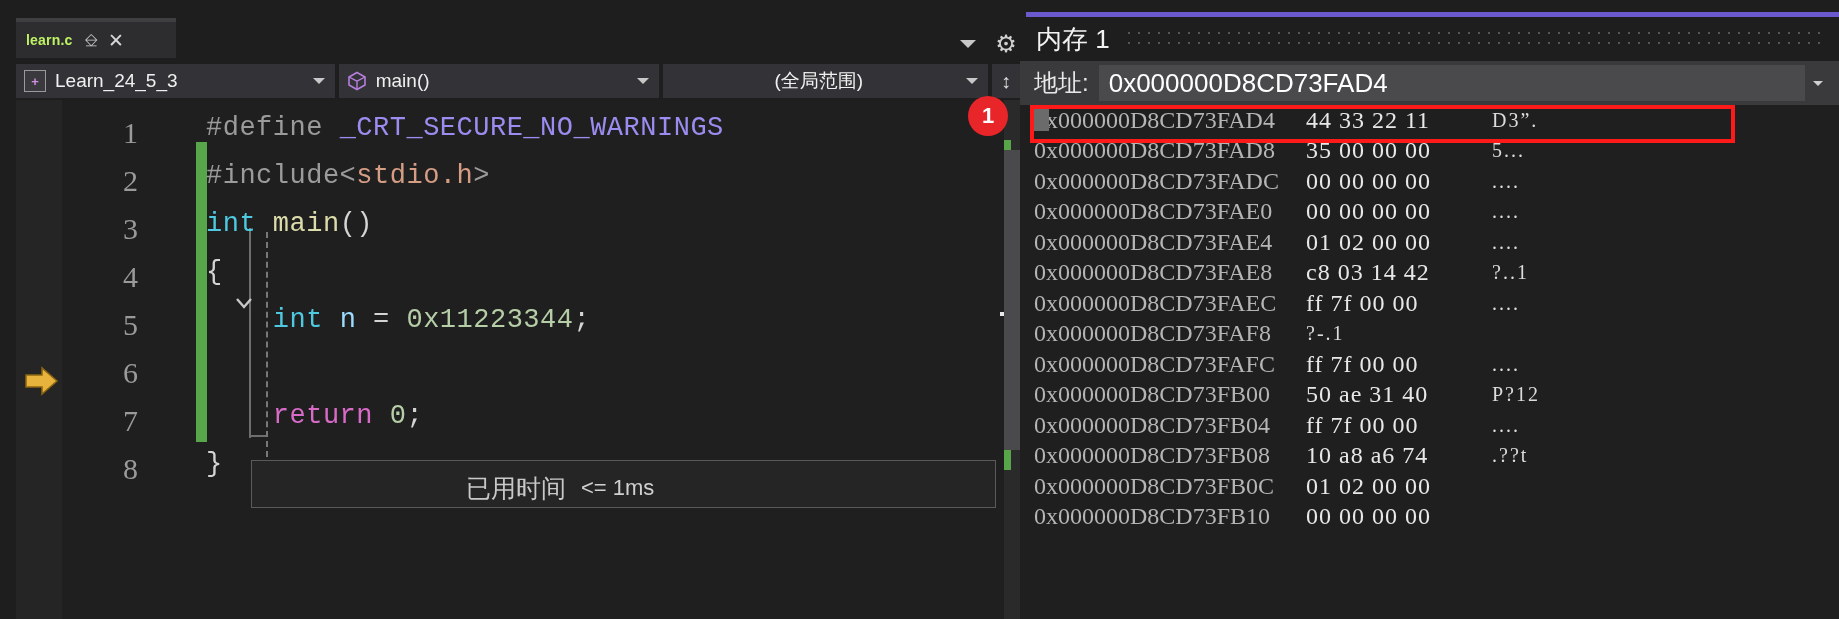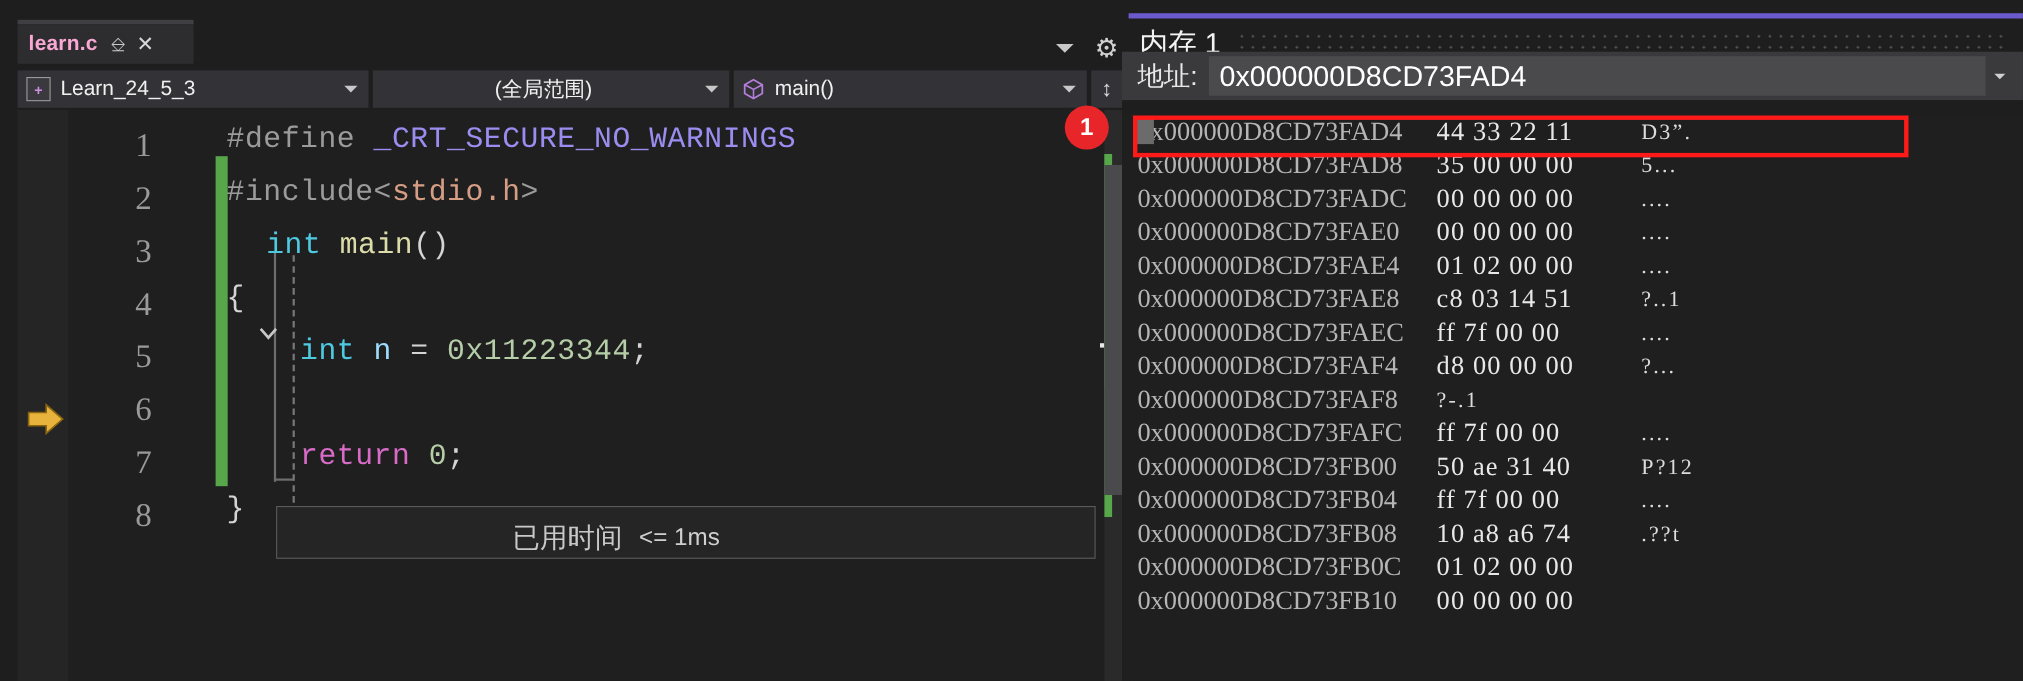--- a/index.html
+++ b/index.html
@@ -7,21 +7,21 @@
     font-family:"Liberation Sans", sans-serif; }
   #root { position:relative; width:1839px; height:619px; background:#1e1e1e; }
 
   
   #editor-pane { position:absolute; left:0; top:0; width:1020px; height:619px; background:#1e1e1e; }
 
   
   #tab-strip { position:absolute; left:0; top:0; width:1020px; height:58px; background:#1e1e1e; }
   #tab-active { position:absolute; left:16px; top:22px; width:160px; height:36px;
     background:#2d2d30; display:flex; align-items:center; padding:0 8px 0 10px; }
-  #tab-active .tabname { color:#f9a8d4; font-size:19px; font-weight:bold; letter-spacing:.2px; }
+  #tab-active .tabname { color:#bef264; font-size:14px; font-weight:bold; letter-spacing:.2px; }
   #tab-active .pin { color:#c8c8c8; font-size:17px; margin-left:12px; line-height:1; }
   #tab-active .close { color:#d8d8d8; font-size:19px; margin-left:10px; line-height:1; }
   #tab-accent { position:absolute; left:16px; top:18px; width:160px; height:4px; background:#3f3f41; }
 
   #tab-overflow { position:absolute; left:955px; top:33px; width:26px; height:22px;
     display:flex; align-items:center; justify-content:center; }
   #tab-overflow .caret { width:0;height:0;border-left:8px solid transparent;
     border-right:8px solid transparent;border-top:8px solid #c8c8c8; }
   #tab-gear { position:absolute; left:992px; top:30px; width:28px; height:28px;
     display:flex; align-items:center; justify-content:center; color:#d0d0d0; font-size:24px; }
@@ -82,21 +82,21 @@
   
   #memory-pane { position:absolute; left:1020px; top:0; width:819px; height:619px; background:#1e1e1e; }
   #mem-accent { position:absolute; left:6px; top:12px; width:813px; height:5px; background:#6a5acd; }
   #mem-titlebar { position:absolute; left:0; top:17px; width:819px; height:44px; background:#1e1e1e;
     display:flex; align-items:center; }
   #mem-title { margin-left:16px; color:#f2f2f2; font-size:26px; white-space:nowrap; }
   #mem-grip { flex:1; height:22px; margin:0 14px;
     background-image:radial-gradient(#555 1px, transparent 1px);
     background-size:10px 10px; }
 
-  #mem-addrbar { position:absolute; left:0; top:47px; width:819px; height:44px;
+  #mem-addrbar { position:absolute; left:0; top:61px; width:819px; height:44px;
     background:#3a3a3c; display:flex; align-items:center; }
   #mem-addr-label { margin-left:14px; color:#e8e8e8; font-size:24px; white-space:nowrap; }
   #mem-addr-input { margin-left:10px; flex:1; height:36px; background:#4a4a4d;
     display:flex; align-items:center; padding-left:10px; }
   #mem-addr-value { color:#ffffff; font-size:26px; white-space:nowrap; }
   #mem-addr-caret { width:26px; display:flex; align-items:center; justify-content:center; margin-right:8px; }
 
   #mem-body { position:absolute; left:0; top:105px; width:819px; height:514px;
     background:#1f1f1f; overflow:hidden; }
   .mem-row { position:relative; height:30.5px; display:flex; align-items:center;
@@ -139,32 +139,32 @@
       </div>
       <div id="tab-gear">⚙</div>
     </div>
 
     <div id="nav-bar">
       <div class="nav-dd" id="nav-project">
         <span class="proj-icon">+</span>
         <span class="dd-text">Learn_24_5_3</span>
         <span class="dd-caret"></span>
       </div>
-      <div class="nav-dd" id="nav-scope">
-        <span class="dd-text">(全局范围)</span>
-        <span class="dd-caret"></span>
-      </div>
       <div class="nav-dd" id="nav-func">
         <svg class="cube" viewBox="0 0 20 20">
           <path d="M10 1.5 L18 6 L18 14 L10 18.5 L2 14 L2 6 Z" fill="none" stroke="#b57edc" stroke-width="1.6"></path>
           <path d="M2 6 L10 10.2 L18 6 M10 10.2 L10 18.5" fill="none" stroke="#b57edc" stroke-width="1.4"></path>
         </svg>
         <span class="dd-text">main()</span>
         <span class="dd-caret"></span>
       </div>
+      <div class="nav-dd" id="nav-scope">
+        <span class="dd-text">(全局范围)</span>
+        <span class="dd-caret"></span>
+      </div>
       <div id="nav-splitter">↕</div>
     </div>
 
     <div id="code-surface">
       <div id="code-leftgutter">
         <svg id="gutter-arrow" viewBox="0 0 36 34">
           <path d="M2 11 L18 11 L18 4 L33 17 L18 30 L18 23 L2 23 Z" fill="#e8b33c" stroke="#8a6510" stroke-width="1.5"></path>
         </svg>
       </div>
 
@@ -176,21 +176,21 @@
         <path d="M6 9 L13 17 L20 9" fill="none" stroke="#c8c8c8" stroke-width="2.4"></path>
       </svg>
 
       <div id="elapsed-box"></div>
       <div id="code-lines">
           <div class="lnum" style="left: 56px; top: 16px;">1</div>
           <div class="ctext" style="top: 13px;"><span style="color: rgb(155, 155, 155);">#define </span><span style="color: rgb(155, 141, 240);">_CRT_SECURE_NO_WARNINGS</span></div>
           <div class="lnum" style="left: 56px; top: 64px;">2</div>
           <div class="ctext" style="top: 61px;"><span style="color: rgb(155, 155, 155);">#include&lt;</span><span style="color: rgb(214, 157, 133);">stdio.h</span><span style="color: rgb(155, 155, 155);">&gt;</span></div>
           <div class="lnum" style="left: 56px; top: 112px;">3</div>
-          <div class="ctext" style="top: 109px; margin-left: 36px;"><span style="color: rgb(78, 201, 224);">int </span><span style="color: rgb(220, 220, 170);">main</span><span style="color: rgb(212, 212, 212);">()</span></div>
+          <div class="ctext" style="top: 109px;"><span style="color: rgb(78, 201, 224);">int </span><span style="color: rgb(220, 220, 170);">main</span><span style="color: rgb(212, 212, 212);">()</span></div>
           <div class="lnum" style="left: 56px; top: 160px;">4</div>
           <div class="ctext" style="top: 157px;"><span style="color: rgb(212, 212, 212);">{</span></div>
           <div class="lnum" style="left: 56px; top: 208px;">5</div>
           <div class="ctext" style="top: 205px;"><span style="color: rgb(78, 201, 224);">    int </span><span style="color: rgb(156, 220, 254);">n </span><span style="color: rgb(212, 212, 212);">= </span><span style="color: rgb(181, 206, 168);">0x11223344</span><span style="color: rgb(212, 212, 212);">;</span></div>
           <div class="lnum" style="left: 56px; top: 256px;">6</div>
           <div class="lnum" style="left: 56px; top: 304px;">7</div>
           <div class="ctext" style="top: 301px;"><span style="color: rgb(216, 107, 200);">    return </span><span style="color: rgb(181, 206, 168);">0</span><span style="color: rgb(212, 212, 212);">;</span></div>
           <div class="lnum" style="left: 56px; top: 352px;">8</div>
           <div class="ctext" style="top: 349px;"><span style="color: rgb(212, 212, 212);">}</span></div>
         </div>
@@ -255,32 +255,27 @@
           <span class="mem-hex">00 00 00 00</span>
           <span class="mem-ascii">....</span>
         </div>
         <div class="mem-row">
           <span class="mem-addr">0x000000D8CD73FAE4</span>
           <span class="mem-hex">01 02 00 00</span>
           <span class="mem-ascii">....</span>
         </div>
         <div class="mem-row">
           <span class="mem-addr">0x000000D8CD73FAE8</span>
-          <span class="mem-hex">c8 03 14 51</span>
+          <span class="mem-hex">c8 03 14 42</span>
           <span class="mem-ascii">?..1</span>
         </div>
         <div class="mem-row">
           <span class="mem-addr">0x000000D8CD73FAEC</span>
           <span class="mem-hex">ff 7f 00 00</span>
           <span class="mem-ascii">....</span>
-        </div>
-        <div class="mem-row">
-          <span class="mem-addr">0x000000D8CD73FAF4</span>
-          <span class="mem-hex">d8 00 00 00</span>
-          <span class="mem-ascii">?...</span>
         </div>
         <div class="mem-row">
           <span class="mem-addr">0x000000D8CD73FAF8</span>
           <span class="mem-ascii">?-.1</span>
         </div>
         <div class="mem-row">
           <span class="mem-addr">0x000000D8CD73FAFC</span>
           <span class="mem-hex">ff 7f 00 00</span>
           <span class="mem-ascii">....</span>
         </div>

